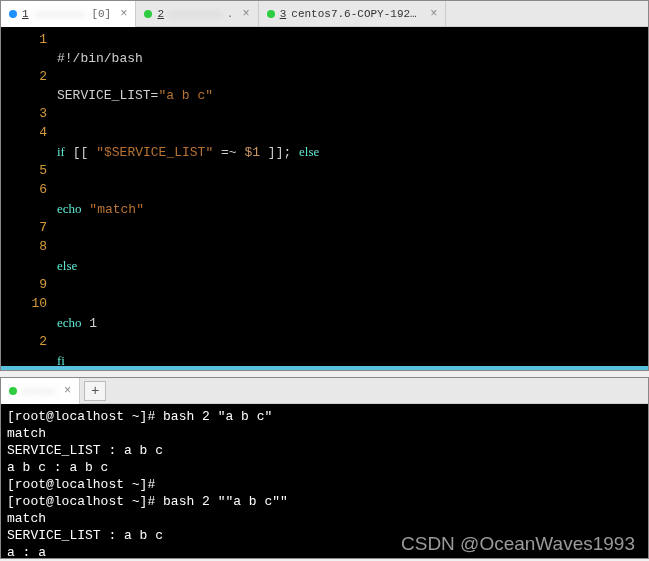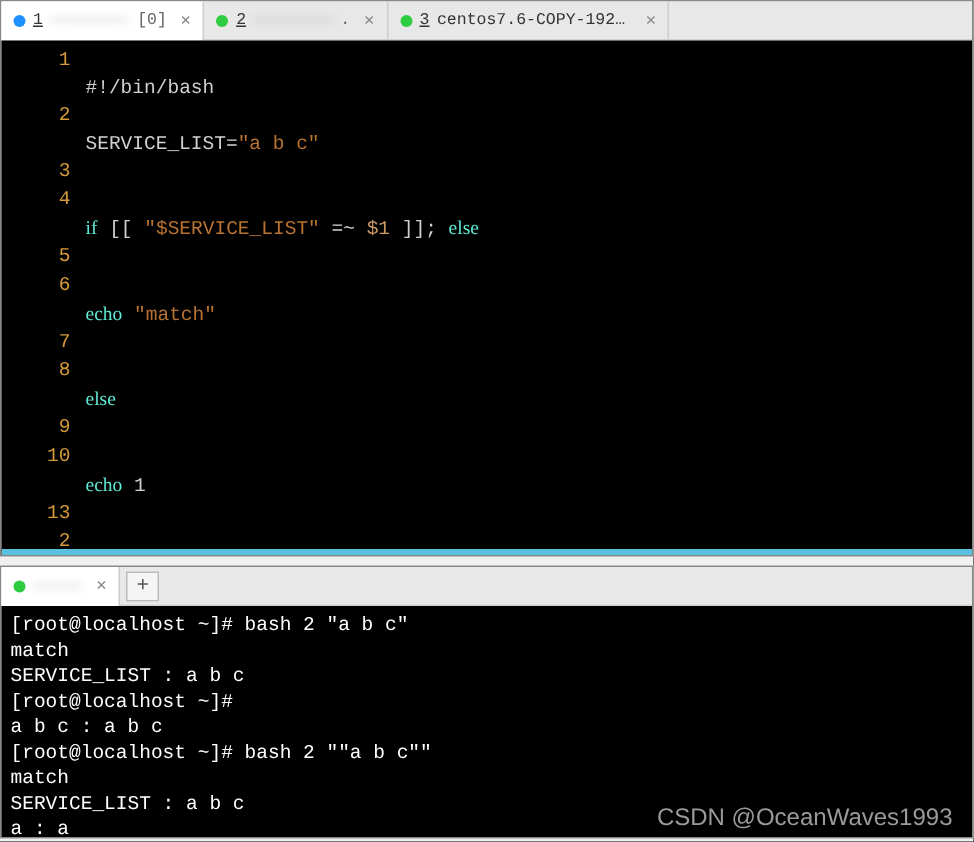--- a/index.html
+++ b/index.html
@@ -26,21 +26,21 @@
 .code-line { display: flex; font-size: 13px; line-height: 18px; }
 .gutter { width: 56px; text-align: right; padding-right: 10px; color: #d49a3a; }
 .code { white-space: pre; margin-top: 19px; }
 .tok-kw { color: #5eead4; font-family: Liberation Serif, serif; }
 .tok-str { color: #b87333; }
 .tok-def { color: #d0d0d0; }
 .tok-var { color: #c96; }
 
 .term-body { background: #000; color: #fff; font-size: 13px; line-height: 17px; padding: 4px 6px; height: calc(100% - 26px); overflow: hidden; white-space: pre; }
 
-.watermark { position: absolute; right: 14px; bottom: 6px; color: #9a9a9a; font-family: Arial, sans-serif; font-size: 16px; pointer-events: none; }
+.watermark { position: absolute; right: 14px; bottom: 6px; color: #9a9a9a; font-family: Arial, sans-serif; font-size: 19px; pointer-events: none; }
 .tab .blur { filter: blur(3px); color:#999; }
 </style>
 </head>
 <body>
 
 <div class="window editor-window">
   <div class="tab-bar" id="editor-tabs">
       <div class="tab active">
         <span class="dot dot-blue"></span>
         <span class="tab-num">1</span> 
@@ -97,39 +97,35 @@
       </div>
       <div class="code-line">
         <span class="gutter">9</span>
         <span class="code"></span>
       </div>
       <div class="code-line">
         <span class="gutter">10</span>
         <span class="code"><span class="tok-kw">echo</span><span class="tok-def"> 1</span></span>
       </div>
       <div class="code-line">
-        <span class="gutter">13</span>
-        <span class="code"></span>
-      </div>
-      <div class="code-line">
         <span class="gutter">2</span>
         <span class="code"><span class="tok-kw">fi</span></span>
       </div>
       <div class="code-line">
         <span class="gutter">17</span>
         <span class="code"></span>
       </div>
     </div>
 </div>
 
 <div class="window terminal-window">
   <div class="tab-bar" id="term-tabs">
       <div class="tab active">
         <span class="dot dot-green"></span>
         <span class="blur">—————</span>
         <span class="close-x">×</span>
       </div>
       <div class="tab-plus">+</div>
     </div>
-  <div class="term-body" id="term-body"><div>[root@localhost ~]# bash 2 "a b c"</div><div>match</div><div>SERVICE_LIST : a b c</div><div>[root@localhost ~]#</div><div>a b c : a b c</div><div>[root@localhost ~]# bash 2 ""a b c""</div><div>match</div><div>SERVICE_LIST : a b c</div><div>a : a</div></div>
+  <div class="term-body" id="term-body"><div>[root@localhost ~]# bash 2 "a b c"</div><div>match</div><div>SERVICE_LIST : a b c</div><div>a b c : a b c</div><div>[root@localhost ~]#</div><div>[root@localhost ~]# bash 2 ""a b c""</div><div>match</div><div>SERVICE_LIST : a b c</div><div>a : a</div></div>
 </div>
 
 <div class="watermark">CSDN @OceanWaves1993</div>
 
 </body></html>

